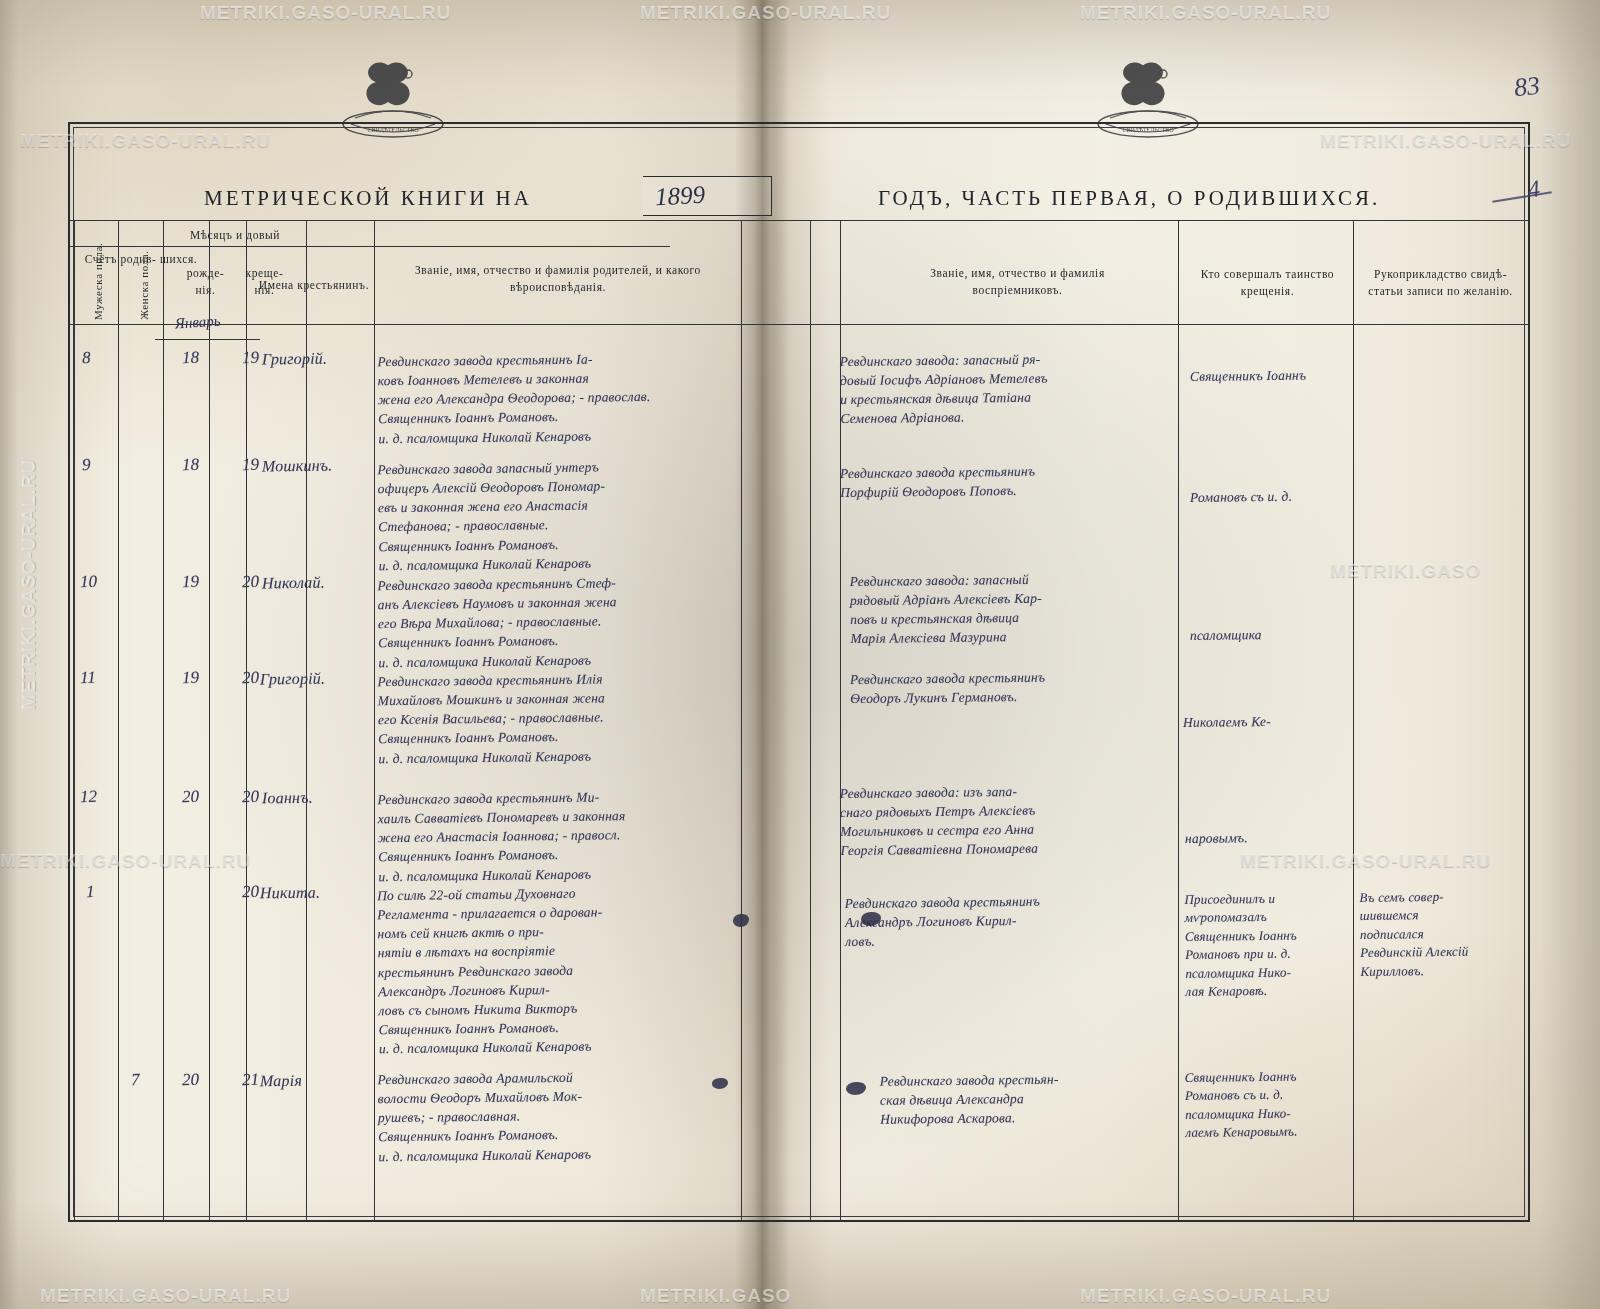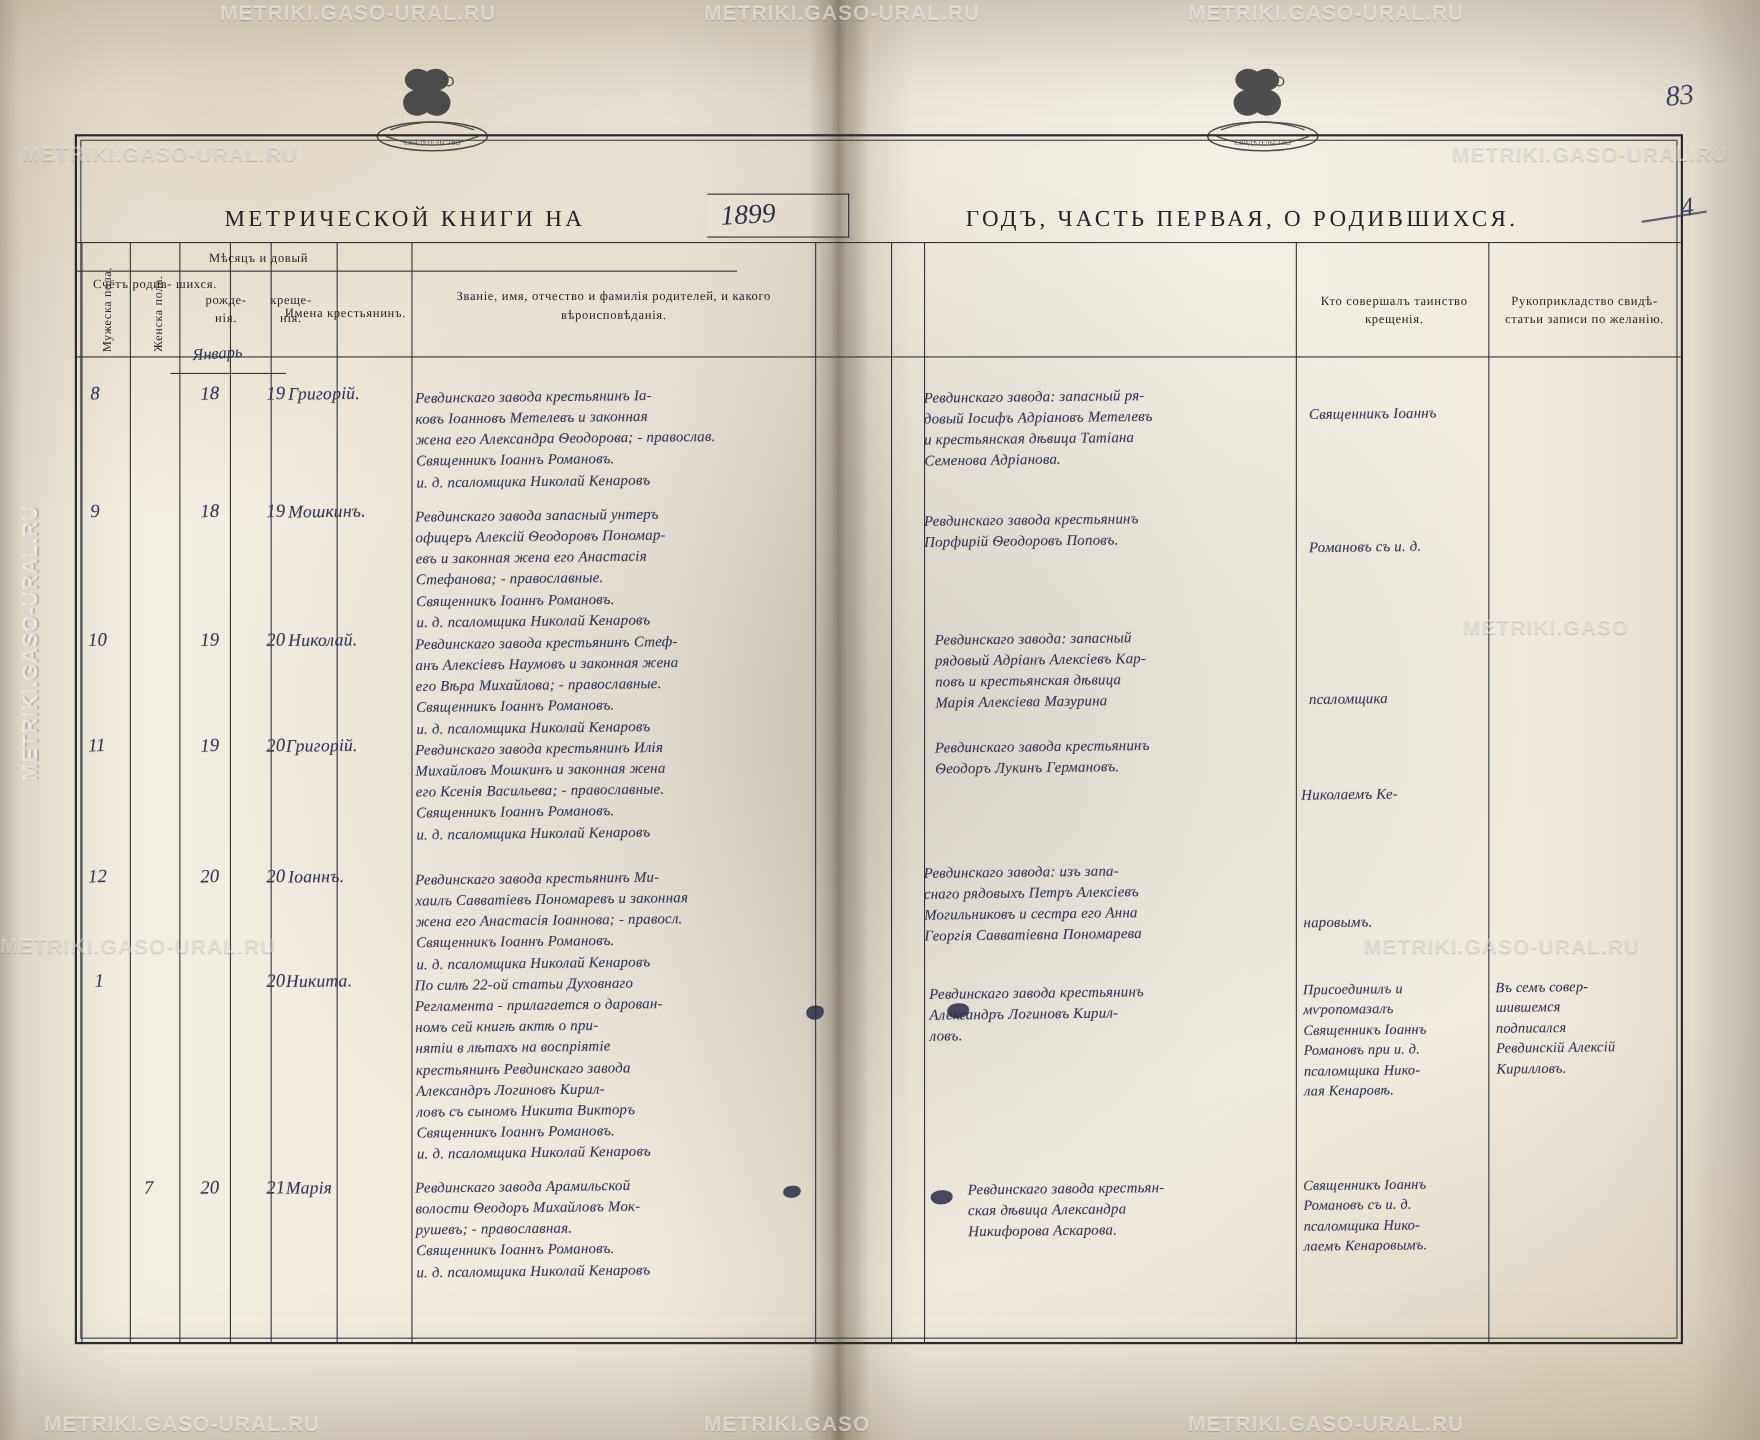--- a/index.html
+++ b/index.html
@@ -277,20 +277,22 @@
   <div class="colhead" style="left:175px; top:227px; width:120px;">Мѣсяцъ
 и довый</div>
   <div class="colhead" style="left:178px; top:265px; width:55px;">рожде-
 нія.</div>
   <div class="colhead" style="left:237px; top:265px; width:55px;">креще-
 нія.</div>
 
   <div class="colhead" style="left:250px; top:277px; width:128px;">Имена крестьянинъ.</div>
   <div class="colhead" style="left:378px; top:262px; width:360px; white-space:pre-line;">Званіе, имя, отчество и фамилія родителей, и какого
 вѣроисповѣданія.</div>
+  <div class="colhead" style="left:845px; top:265px; width:345px; white-space:pre-line;">Званіе, имя, отчество и фамилія
+воспріемниковъ.</div>
   <div class="colhead" style="left:1185px; top:266px; width:165px; white-space:pre-line;">Кто совершалъ таинство
 крещенія.</div>
   <div class="colhead" style="left:1358px; top:266px; width:165px; white-space:pre-line;">Рукоприкладство свидѣ-
 статьи записи по желанію.</div>
 
   <div class="month-ink" style="left:175px; top:314px;">Январь</div>
 
   <div class="hw num" style="left:82px; top:346px;">8</div>
   <div class="hw num" style="left:182px; top:346px;">18</div>
   <div class="hw num" style="left:242px; top:346px;">19</div>

